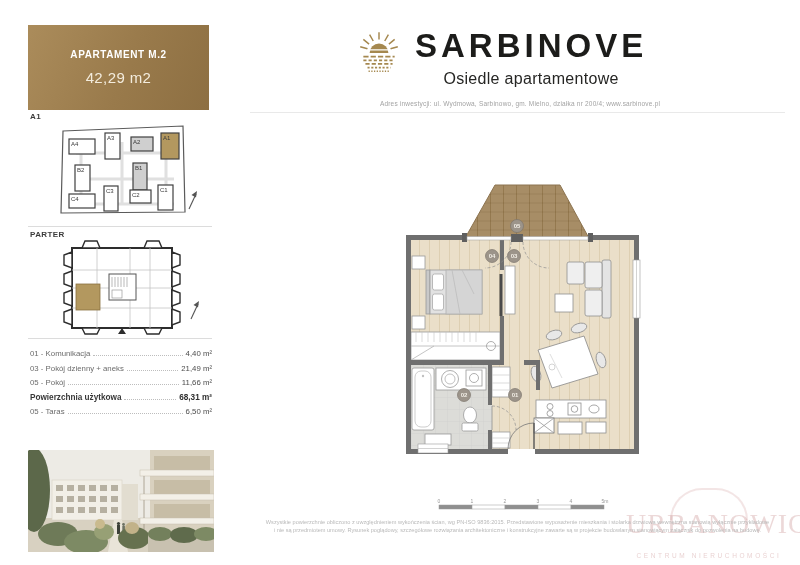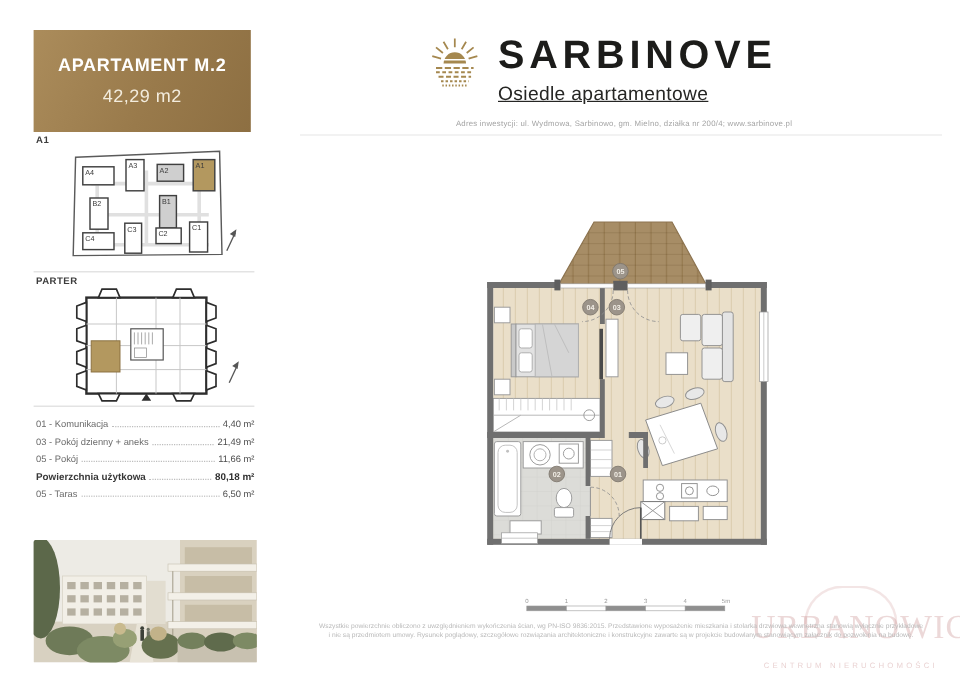--- a/index.html
+++ b/index.html
@@ -4,38 +4,38 @@
 <style>
   html,body{margin:0;padding:0;background:#fff;}
   .page{position:relative;width:800px;height:565px;background:#fff;overflow:hidden;
         font-family:"Liberation Sans", sans-serif;}
   .abs{position:absolute;}
 
   
   .gold-card{left:28px;top:25px;width:181px;height:85px;
     background:linear-gradient(115deg,#ab8c5b 0%,#997a4b 55%,#8d6f42 100%);
     display:flex;flex-direction:column;align-items:center;justify-content:center;gap:9px;}
-  .gold-card .t1{color:#fff;font-weight:bold;font-size:15px;letter-spacing:.6px;text-align:center;}
+  .gold-card .t1{color:#fff;font-weight:bold;font-size:10px;letter-spacing:.6px;text-align:center;}
   .gold-card .t2{color:#f3ecdd;font-size:15px;letter-spacing:.4px;}
 
   .mini-label{font-size:8px;font-weight:bold;color:#3c3c3c;letter-spacing:.4px;}
   .divider{height:1px;background:#dcdcdc;width:184px;left:28px;}
 
   .room-list{left:30px;top:344px;width:182px;}
   .room-row{display:flex;align-items:flex-end;height:14.4px;font-size:7.8px;color:#6b6b6b;}
   .room-row .leader{flex:1;border-bottom:1px dotted #bdbdbd;margin:0 3px 2px 3px;}
   .room-row .val{color:#4c4c4c;}
   .room-row.total{font-weight:bold;color:#383838;font-size:8.2px;}
   .room-row.total .val{color:#2e2e2e;}
 
   
   .brand{left:355px;top:28px;width:330px;display:flex;align-items:flex-start;}
-  .brand-text{margin-left:12px;display:flex;flex-direction:column;}
+  .brand-text{margin-left:12px;display:flex;flex-direction:column;align-items:center;}
   .brand-name{font-size:33px;font-weight:bold;letter-spacing:4px;color:#1c1c1a;line-height:36px;}
-  .brand-sub{font-size:16px;color:#262624;margin-top:6px;letter-spacing:.3px;text-decoration:underline;}
+  .brand-sub{font-size:16px;color:#262624;margin-top:6px;letter-spacing:.3px;}
   .address{left:250px;top:100px;width:540px;text-align:center;font-size:6.5px;color:#a3a3a3;letter-spacing:.2px;}
   .hdr-line{left:250px;top:112px;width:535px;height:1px;background:#e9e9e9;}
 
   
   .scalebar{left:437px;top:497px;}
   .disclaimer{left:245px;top:518px;width:545px;text-align:center;
     font-size:5.6px;line-height:8px;color:#b9b9b9;}
   .watermark{left:626px;top:488px;width:166px;text-align:center;pointer-events:none;}
   .wm-arc{width:74px;height:30px;border:2px solid rgba(205,150,150,.25);border-bottom:none;
     border-radius:74px 74px 0 0;margin:0 auto;}
@@ -144,21 +144,21 @@
       <span class="val">21,49 m²</span>
     </div>
     <div class="room-row">
       <span>05 - Pokój</span>
       <span class="leader"></span>
       <span class="val">11,66 m²</span>
     </div>
     <div class="room-row total">
       <span>Powierzchnia użytkowa</span>
       <span class="leader"></span>
-      <span class="val">80,18 m²</span>
+      <span class="val">68,31 m²</span>
     </div>
     <div class="room-row">
       <span>05 - Taras</span>
       <span class="leader"></span>
       <span class="val">6,50 m²</span>
     </div>
   </div>
 
   <svg class="abs" style="left:28px;top:450px;" width="186" height="102" viewBox="0 0 186 102">
     <rect width="186" height="102" fill="#edebe5"></rect>

